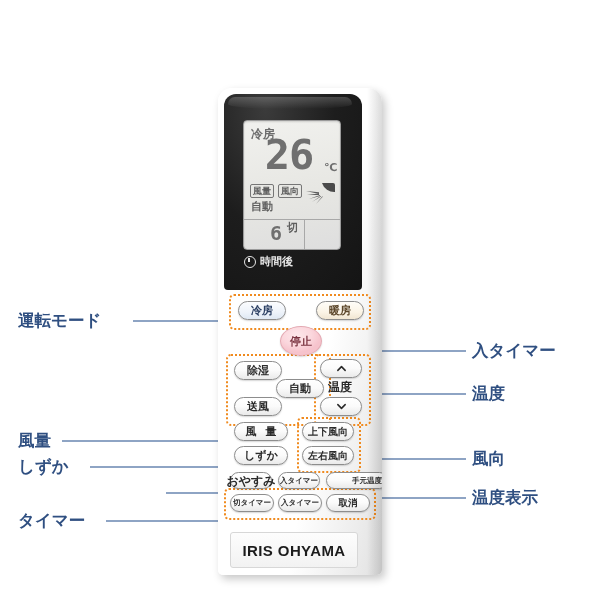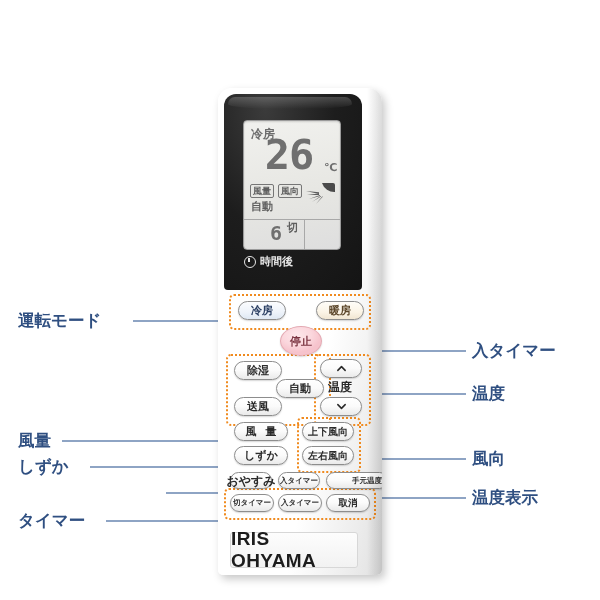--- a/index.html
+++ b/index.html
@@ -182,21 +182,21 @@
   .dot-timer{left:6px;top:196px;width:148px;height:28px;}
 
   
   .brand{
     position:absolute;left:12px;top:444px;width:126px;height:34px;
     background:linear-gradient(180deg,#fdfdfd,#f2f2f2);
     border:1px solid #d7d7d7;border-radius:3px;
     display:flex;align-items:center;justify-content:center;
   }
   .brand span{
-    font-size:19px;font-weight:bold;color:#1c1c1c;letter-spacing:.4px;
+    font-size:15px;font-weight:bold;color:#1c1c1c;letter-spacing:.4px;
   }
 
   
   .callout{
     position:absolute;
     color:#2f4f81;
     font-weight:bold;
     font-size:16.5px;
     line-height:1;
     white-space:nowrap;

